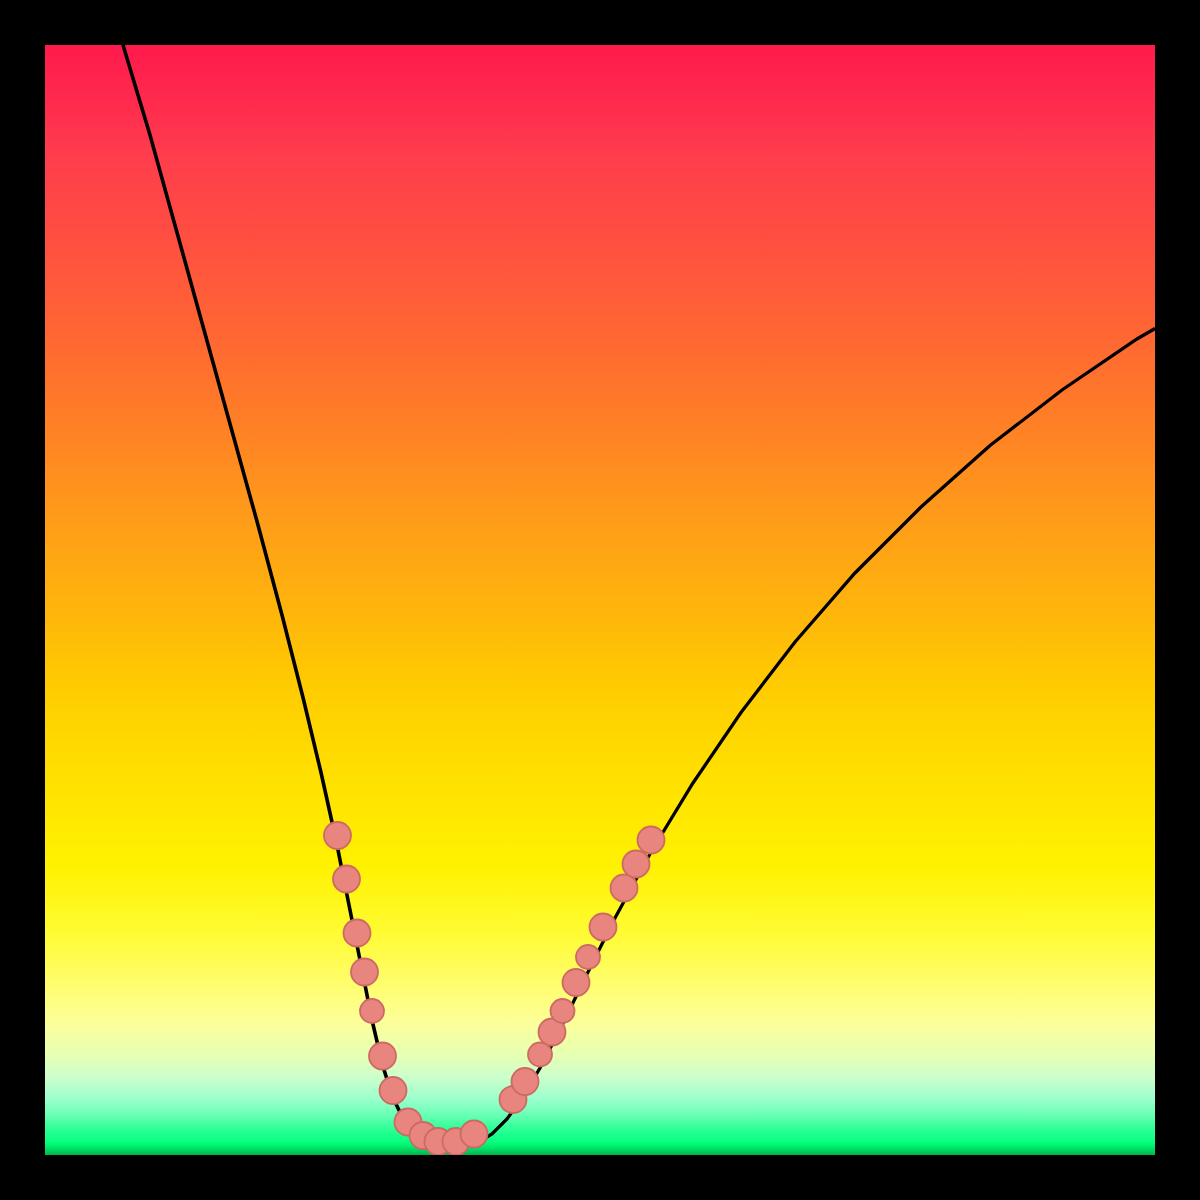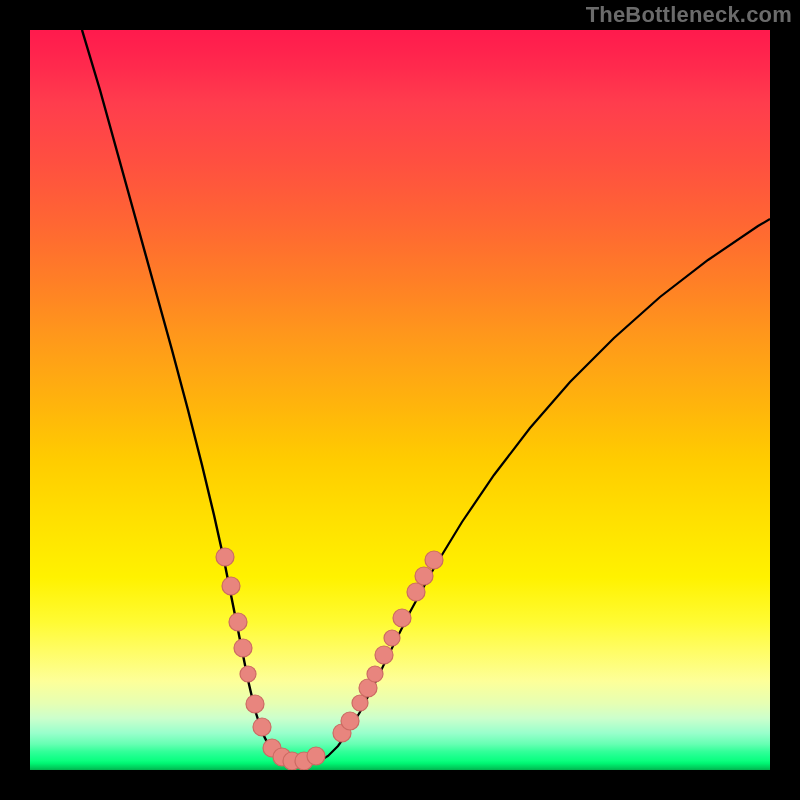--- a/index.html
+++ b/index.html
@@ -104,14 +104,13 @@
           <circle cx="345" cy="644" r="8" class="marker"></circle>
           <circle cx="354" cy="625" r="9" class="marker"></circle>
           <circle cx="362" cy="608" r="8" class="marker"></circle>
           <circle cx="372" cy="588" r="9" class="marker"></circle>
           <circle cx="386" cy="562" r="9" class="marker"></circle>
           <circle cx="394" cy="546" r="9" class="marker"></circle>
           <circle cx="404" cy="530" r="9" class="marker"></circle>
         </g>
     </svg>
   </div>
-  <div class="watermark">TheBottleneck.com</div>
 </div>
 
 </body></html>

